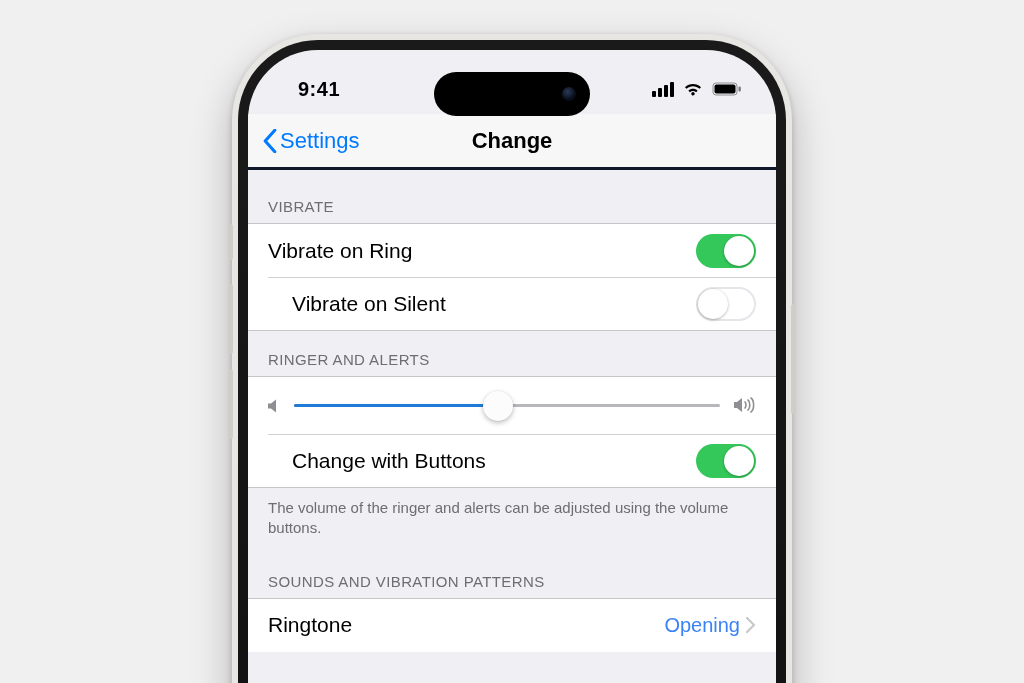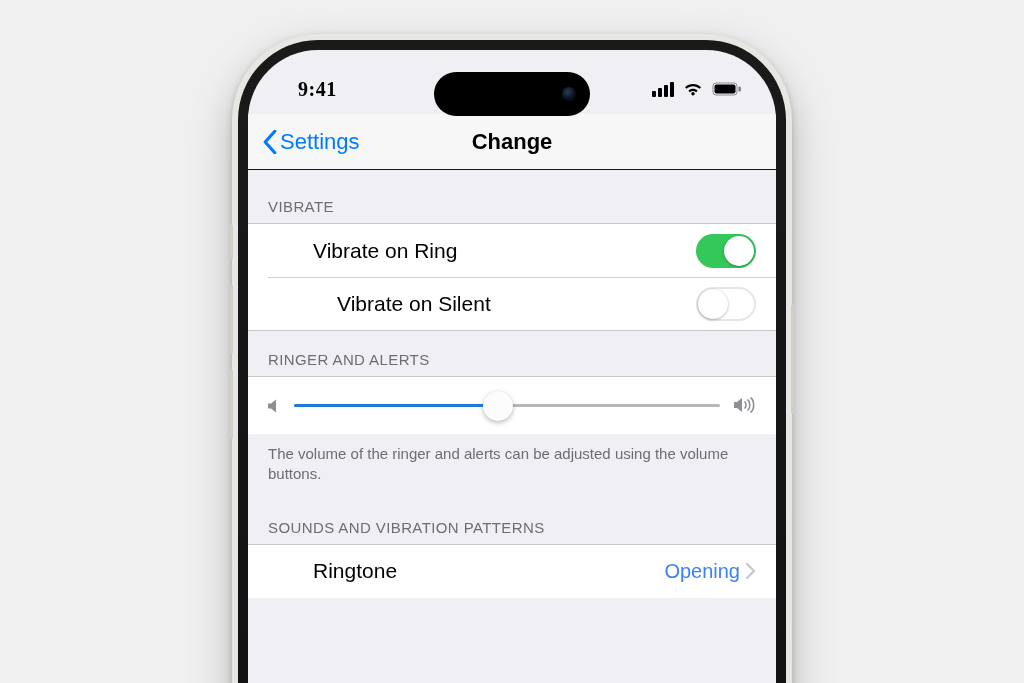--- a/index.html
+++ b/index.html
@@ -63,37 +63,37 @@
   
   .status-bar {
     height: 64px;
     display: flex; align-items: center; justify-content: space-between;
     padding: 0 34px 0 50px;
     font-weight: 600;
     font-size: 20px;
     color: #000;
     position: relative; z-index: 4;
   }
-  .status-bar .time { letter-spacing: .5px; margin-top: 14px; font-family: Liberation Serif, serif; }
+  .status-bar .time { letter-spacing: .5px; margin-top: 14px; }
   .status-right { display: flex; align-items: center; gap: 8px; margin-top: 14px; }
 
   
   .cell-icon { display: flex; align-items: flex-end; gap: 2px; }
   .cell-icon span { display: block; width: 4px; background: #000; border-radius: 1px; }
   .cell-icon span:nth-child(1){height:6px}
   .cell-icon span:nth-child(2){height:9px}
   .cell-icon span:nth-child(3){height:12px}
   .cell-icon span:nth-child(4){height:15px}
 
   .wifi-icon, .batt-icon { display:inline-flex; }
 
   
   .navbar {
     height: 56px;
-    border-bottom: 1px solid #0f172a;
+    border-bottom: 3px solid #0f172a;
     background: #f7f7f8;
     display: flex; align-items: center;
     position: relative;
     padding: 0 14px;
   }
   .back-link {
     display: flex; align-items: center;
     color: #007aff; font-size: 22px;
     gap: 2px;
   }
@@ -133,21 +133,21 @@
     position: relative;
   }
   .cell + .cell::before {
     content: "";
     position: absolute; top: 0; left: 20px; right: 0;
     height: 1px; background: #d1d1d4;
   }
   .cell.first-of-group { border-top: 1px solid #c6c6c8; }
   .cell.last-of-group  { border-bottom: 1px solid #c6c6c8; padding-left: 44px; }
 
-  .cell .label { flex: 1; margin-left: 45px; }
+  .cell .label { flex: 1; }
   .cell .value { color: #3b82f6; font-size: 20px; margin-right: 6px; }
   .cell .chev  { color: #c7c7cc; }
   .cell .chev svg{ width:10px; height:16px; display:block; }
 
   
   .toggle {
     width: 60px; height: 34px; border-radius: 17px;
     position: relative; flex: 0 0 auto;
   }
   .toggle.on  { background: #34c759; }
@@ -262,20 +262,26 @@
           </div>
           <span class="speaker-icon">
             <svg width="22" height="16" viewBox="0 0 22 16">
               <path fill="#8e8e93" d="M0 5h3l5-4v14l-5-4H0z"></path>
               <path fill="none" stroke="#8e8e93" stroke-width="1.6" stroke-linecap="round" d="M11 5c1.3 1 1.3 5 0 6M14 3c2.4 1.8 2.4 8.2 0 10M17 1c3.5 2.6 3.5 11.4 0 14"></path>
             </svg>
           </span>
         </div>
       </div>
 
+      <div class="cell last-of-group">
+        <span class="label">Change with Buttons</span>
+        <span class="toggle on">
+            <span class="knob"></span>
+          </span>
+      </div>
 
       <div class="group-footer">The volume of the ringer and alerts can be adjusted using the volume buttons.</div>
 
       <div class="group-header">SOUNDS AND VIBRATION PATTERNS</div>
 
       <div class="cell first-of-group">
         <span class="label">Ringtone</span>
         <span class="value">Opening</span>
         <span class="chev">
           <svg viewBox="0 0 10 16">

